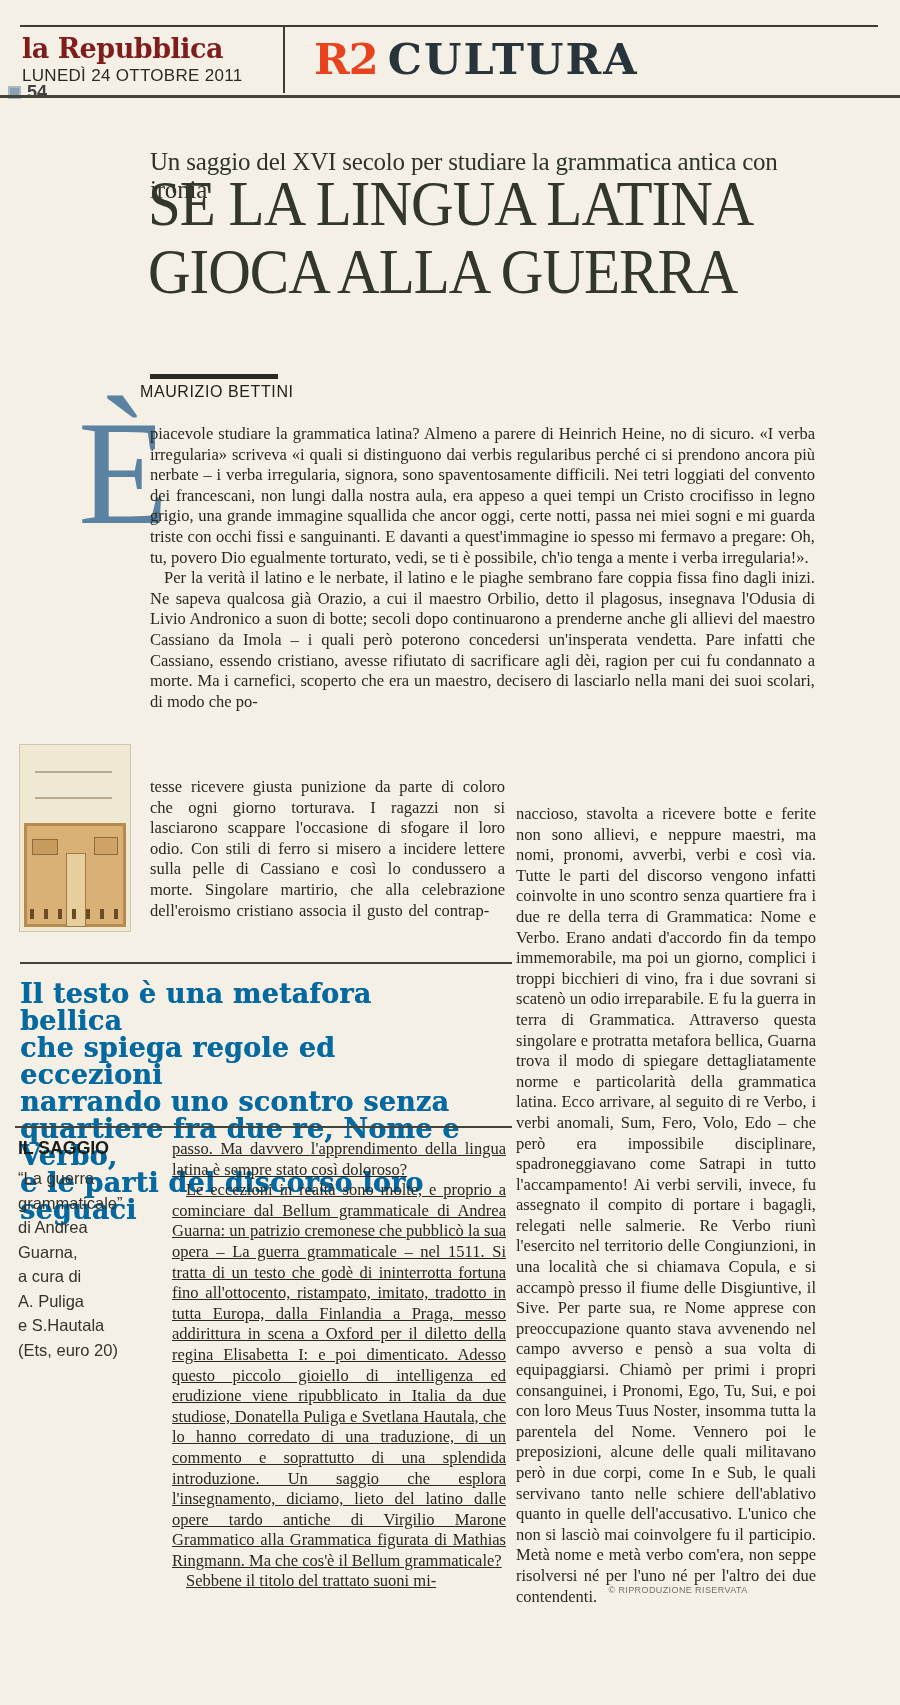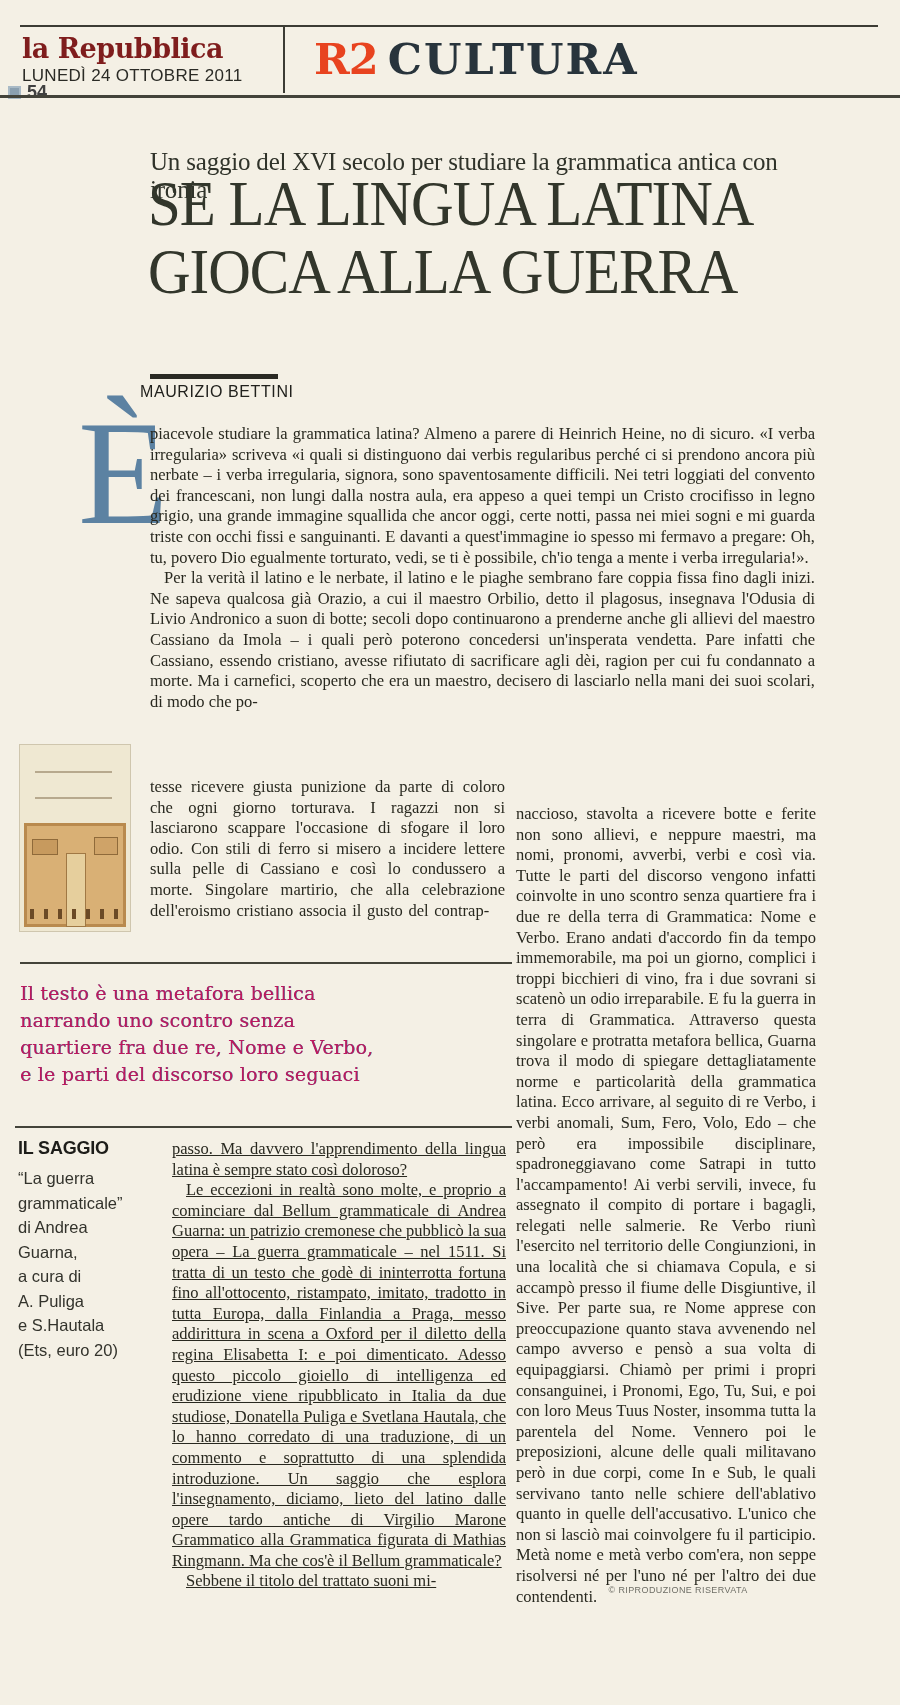--- a/index.html
+++ b/index.html
@@ -50,21 +50,21 @@
     background-position:0 8px;background-size:70% 100%;background-repeat:no-repeat;background-position-x:15px;}
   .cover-illustration{position:absolute;left:4px;top:78px;width:102px;height:104px;background:#d9b075;box-shadow:inset 0 0 0 3px #b98a4e;}
   .cover-tower{position:absolute;left:42px;top:30px;width:20px;height:74px;background:#e6cf9d;box-shadow:inset 0 0 0 1px #a07844;}
   .cover-house-l{position:absolute;left:8px;top:16px;width:26px;height:16px;background:#c79a5e;box-shadow:inset 0 0 0 1px #8f6a3a;}
   .cover-house-r{position:absolute;left:70px;top:14px;width:24px;height:18px;background:#cfa368;box-shadow:inset 0 0 0 1px #8f6a3a;}
   .cover-figures{position:absolute;left:6px;bottom:8px;width:90px;height:10px;
     background:repeating-linear-gradient(to right, #6b4a26 0 4px, transparent 4px 14px);}
 
   
   .quote-rule{left:20px;top:962px;width:492px;height:2px;background:#43433a;}
-  .pull-quote{left:20px;top:980px;width:460px;font-family:"DejaVu Serif", serif;font-weight:normal;font-size:19px;line-height:27px;color:#be185d;letter-spacing:0.2px;text-shadow:0.4px 0 0 #4b7ea4;}
+  .pull-quote{left:20px;top:980px;width:460px;font-family:"DejaVu Serif", serif;font-weight:bold;font-size:27px;line-height:27px;color:#0369a1;letter-spacing:0.2px;text-shadow:0.4px 0 0 #4b7ea4;}
 
   
   .sidebar-rule{left:15px;top:1126px;width:497px;height:2px;background:#43433a;}
   .sidebar-label{left:18px;top:1138px;font-family:"Liberation Sans", sans-serif;font-weight:bold;font-size:18px;color:#1d1d19;letter-spacing:-0.2px;}
   .sidebar-lines{left:18px;top:1166px;font-family:"Liberation Sans", sans-serif;font-size:16.5px;line-height:24.5px;color:#33332c;}
 
   
   .copyright{left:540px;top:1585px;width:276px;text-align:center;font-family:"Liberation Sans", sans-serif;font-size:9px;color:#6e6e66;letter-spacing:0.4px;}
 </style>
 </head>
@@ -106,20 +106,21 @@
     <div class="cover-house-l"></div>
     <div class="cover-house-r"></div>
     <div class="cover-tower"></div>
     <div class="cover-figures"></div>
   </div>
 </div>
 
 <div class="abs quote-rule"></div>
 <div class="abs pull-quote">
   <div>Il testo è una metafora bellica</div>
+  <div>che spiega regole ed eccezioni</div>
   <div>narrando uno scontro senza</div>
   <div>quartiere fra due re, Nome e Verbo,</div>
   <div>e le parti del discorso loro seguaci</div>
 </div>
 
 <div class="abs sidebar-rule"></div>
 <div class="abs sidebar-label">IL SAGGIO</div>
 <div class="abs sidebar-lines">
   <div>“La guerra</div>
   <div>grammaticale”</div>

